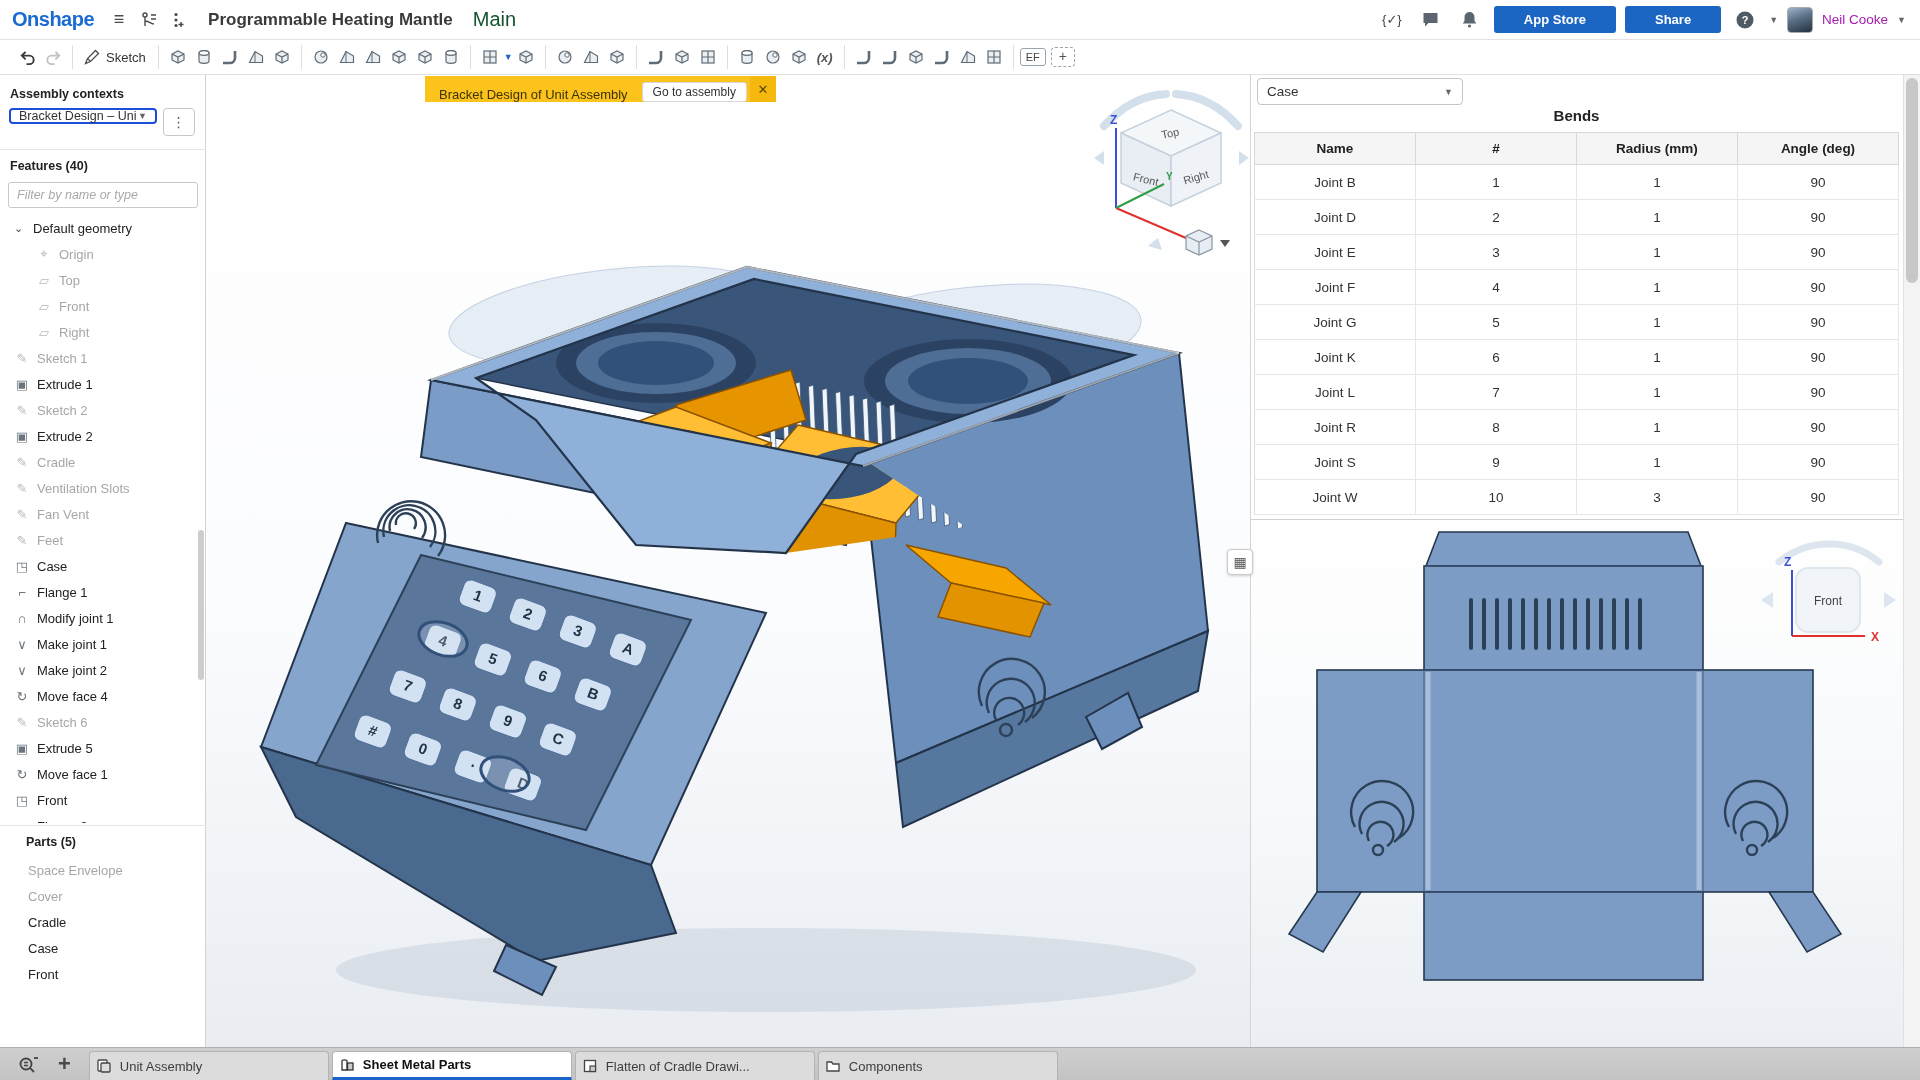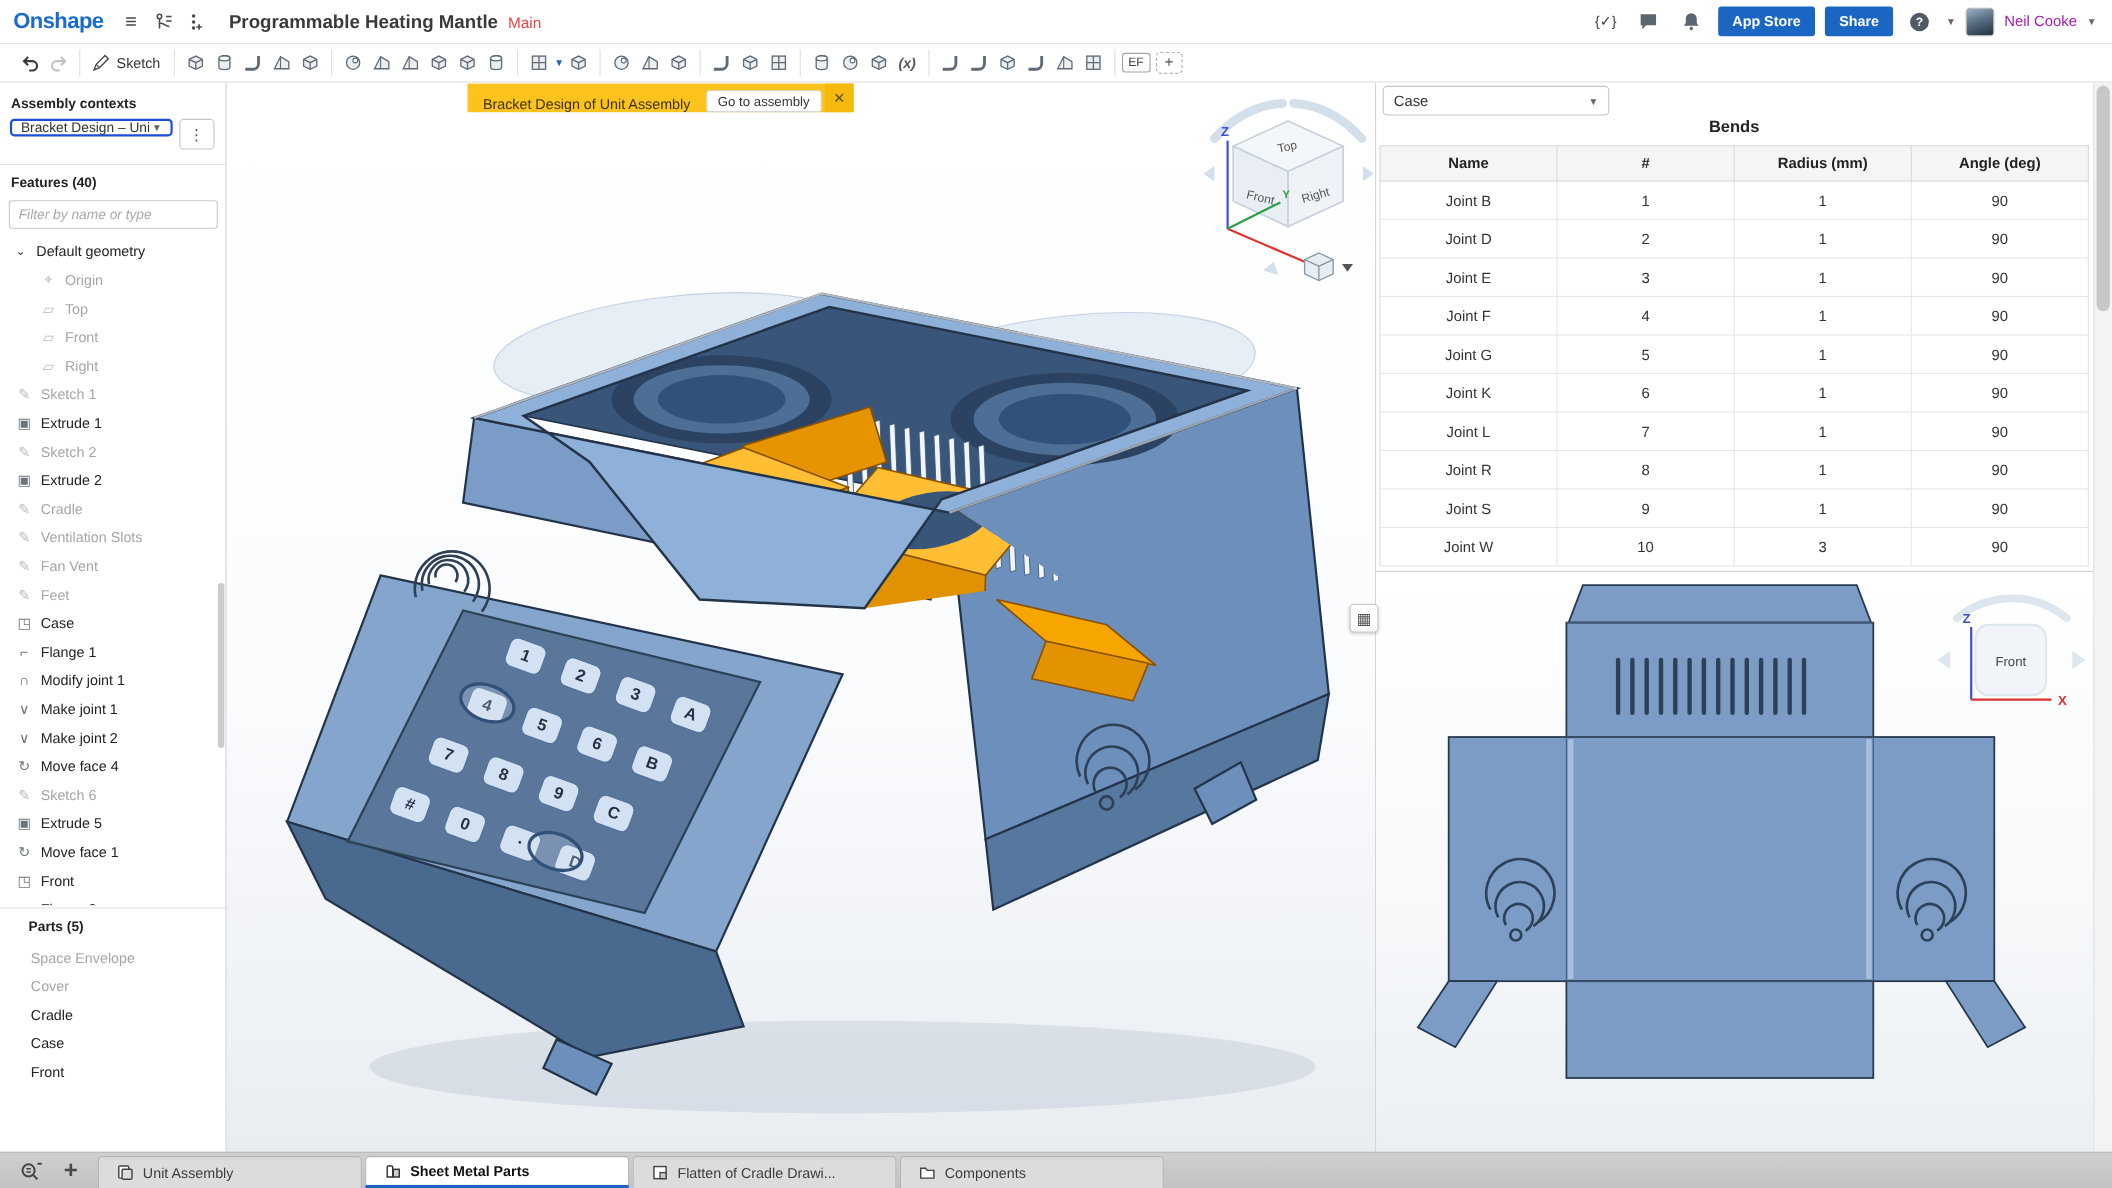--- a/index.html
+++ b/index.html
@@ -6,24 +6,24 @@
   html,body { width:1920px; height:1080px; overflow:hidden; background:#fff;
     font-family:"Liberation Sans", sans-serif; color:#333; }
   .abs { position:absolute; }
 
   
   #topbar { position:absolute; left:0; top:0; width:1920px; height:40px; background:#fff;
     border-bottom:1px solid #e2e2e2; display:flex; align-items:center; z-index:50; }
   #logo { font-size:20px; font-weight:bold; color:#1a6bd0; letter-spacing:-0.5px; margin-left:12px; }
   .tb-ic { width:30px; height:26px; display:flex; align-items:center; justify-content:center; color:#4a4a4a; cursor:pointer; }
   #doc-title { font-size:17px; font-weight:bold; color:#3a3a3a; margin-left:14px; }
-  #doc-ws { font-size:14px; color:#ef4444; margin-left:9px; }
+  #doc-ws { font-size:20px; color:#14532d; margin-left:20px; }
   #topbar-right { margin-left:auto; display:flex; align-items:center; gap:9px; margin-right:14px; }
   .blue-btn { background:#1b66c2; color:#fff; font-size:13px; font-weight:bold; border:none;
-    border-radius:3px; height:27px; padding:0 13px; cursor:pointer; }
+    border-radius:3px; height:27px; padding:0 30px; cursor:pointer; }
   #avatar { width:26px; height:26px; border-radius:4px;
     background:linear-gradient(160deg,#9db3c8 0%,#5a6f85 45%,#23303f 100%); border:1px solid #aaa; }
   #user-name { font-size:13.5px; color:#a21caf; }
   .caret { font-size:9px; color:#666; }
 
   
   #toolbar { position:absolute; left:0; top:40px; width:1920px; height:35px; background:#fff;
     border-bottom:1px solid #e0e0e0; display:flex; align-items:center; padding-left:14px; z-index:40; }
   .t-ic { width:26px; height:26px; display:flex; align-items:center; justify-content:center; cursor:pointer; border-radius:3px; }
   .sep { width:1px; height:24px; background:#dedede; margin:0 6px; flex:none; }
@@ -105,21 +105,21 @@
     border-left:1px solid #e0e0e0; }
   #v-thumb { position:absolute; left:2px; top:3px; width:12px; height:205px; background:#c7c7c7; border-radius:6px; }
 
   
   #tabbar { position:absolute; left:0; bottom:0; width:1920px; height:33px;
     background:linear-gradient(180deg,#cfcfcf,#c3c3c3); border-top:1px solid #b0b0b0;
     display:flex; align-items:stretch; z-index:60; }
   .tab-tools { display:flex; align-items:center; gap:18px; padding:0 18px; }
   .tab { display:flex; align-items:center; gap:8px; font-size:13px; color:#3d3d3d;
     background:#dcdcdc; border:1px solid #b3b3b3; border-bottom:none; border-radius:4px 4px 0 0;
-    margin-top:3px; padding:0 16px; min-width:240px; cursor:pointer; }
+    margin-top:3px; padding:0 6px; min-width:240px; cursor:pointer; }
   .tab + .tab { margin-left:3px; }
   .tab.active { background:#fff; color:#111; border-bottom:3px solid #1c63c9; font-weight:bold; }
   .tab-ic { display:flex; align-items:center; }
 
   svg text { font-family:"Liberation Sans",sans-serif; }
 </style>
 </head>
 <body>
 
 <svg width="0" height="0" style="position:absolute">

